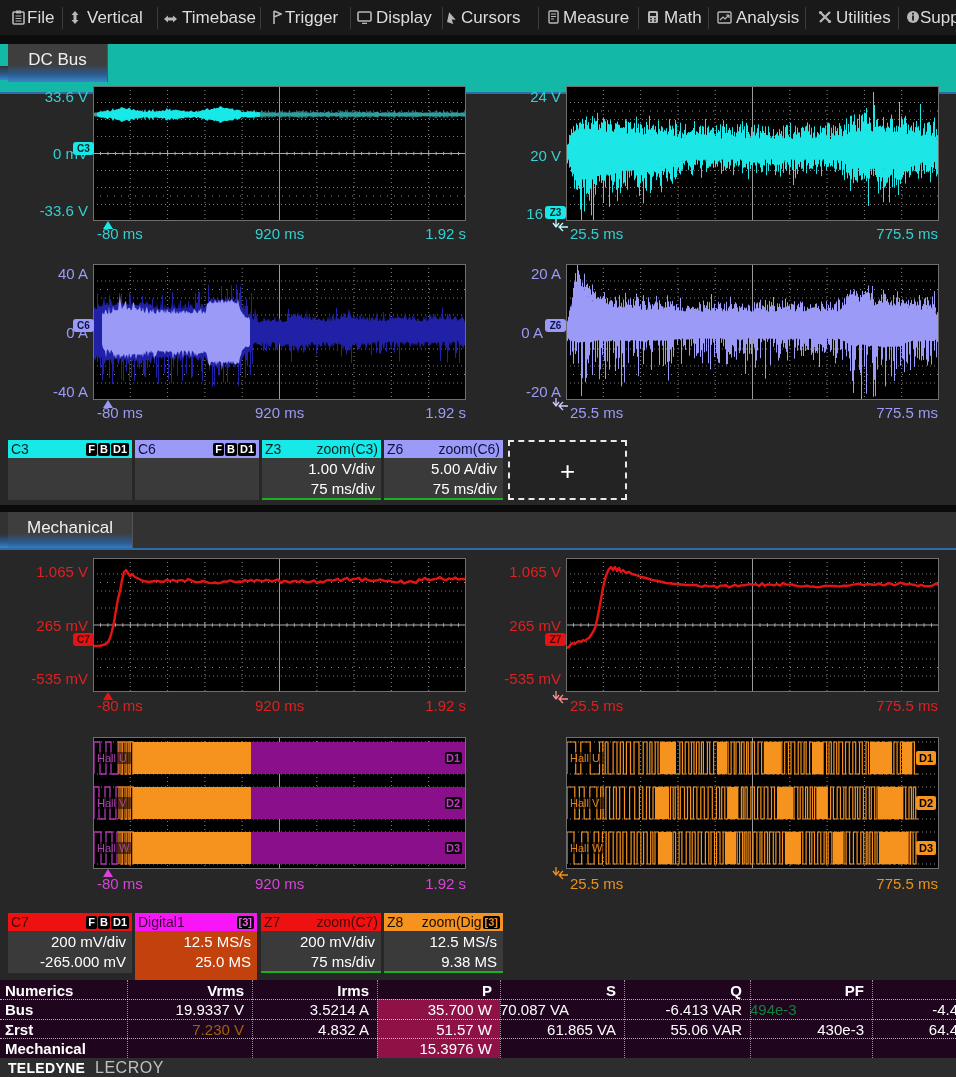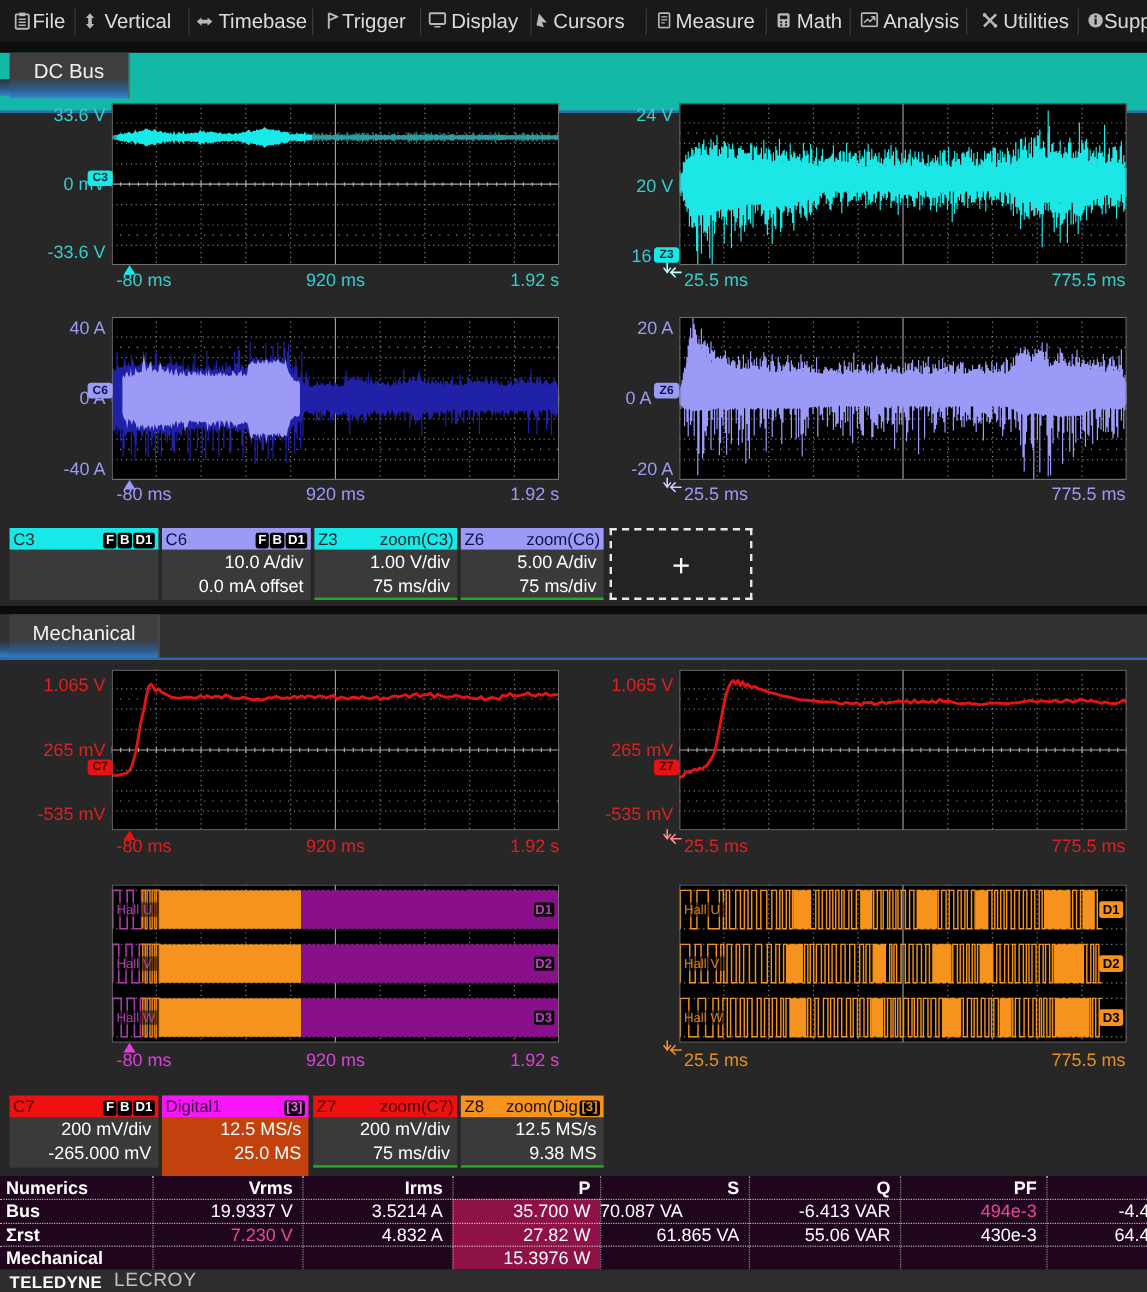--- a/index.html
+++ b/index.html
@@ -395,21 +395,20 @@
     <path d="M4 1 V8 M1 5 L4 9 L7 5 M16 9 H8 M11 5 L7 9 L11 13" stroke="#ff9090" stroke-width="1.3" fill="none"></path>
   </svg>
 <svg style="position:absolute;left:552px;top:866px" width="18" height="14" viewBox="0 0 18 14">
     <path d="M4 1 V8 M1 5 L4 9 L7 5 M16 9 H8 M11 5 L7 9 L11 13" stroke="#f6921e" stroke-width="1.3" fill="none"></path>
   </svg>
 <div style="position:absolute;left:8px;top:440px;width:124px;height:60px;background:#3a3a3a">
     <div style="height:18px;background:#17e8e8;color:#052525;font-size:14px;line-height:18px;padding:0 3px;white-space:nowrap;overflow:hidden">C3<span style="float:right"><span class="bdg" style="color:#fff">F</span><span class="bdg" style="color:#fff">B</span><span class="bdg" style="color:#fff">D1</span></span></div>
   </div>
 <div style="position:absolute;left:135px;top:440px;width:124px;height:60px;background:#3a3a3a">
     <div style="height:18px;background:#9b9bf7;color:#101045;font-size:14px;line-height:18px;padding:0 3px;white-space:nowrap;overflow:hidden">C6<span style="float:right"><span class="bdg" style="color:#fff">F</span><span class="bdg" style="color:#fff">B</span><span class="bdg" style="color:#fff">D1</span></span></div>
-    <div style="padding:1px 6px 0 0;text-align:right;color:#fff;font-size:15px;line-height:20px">10.0 A/div<br>0.0 mA offset</div>
   </div>
 <div style="position:absolute;left:262px;top:440px;width:119px;height:60px;background:#3a3a3a">
     <div style="height:18px;background:#17e8e8;color:#052525;font-size:14px;line-height:18px;padding:0 3px;white-space:nowrap;overflow:hidden">Z3<span style="float:right">zoom(C3)</span></div>
     <div style="padding:1px 6px 0 0;text-align:right;color:#fff;font-size:15px;line-height:20px">1.00 V/div<br>75 ms/div</div>
     <div style="position:absolute;left:0;right:0;bottom:0;height:2px;background:#1fae1f"></div>
   </div>
 <div style="position:absolute;left:384px;top:440px;width:119px;height:60px;background:#3a3a3a">
     <div style="height:18px;background:#9b9bf7;color:#101045;font-size:14px;line-height:18px;padding:0 3px;white-space:nowrap;overflow:hidden">Z6<span style="float:right">zoom(C6)</span></div>
     <div style="padding:1px 6px 12px 0;text-align:right;color:#fff;font-size:15px;line-height:20px">5.00 A/div<br>75 ms/div</div>
     <div style="position:absolute;left:0;right:0;bottom:0;height:2px;background:#1fae1f"></div>
@@ -451,26 +450,26 @@
     <div style="position:absolute;left:377px;top:2px;width:115px;text-align:right;color:#fff;font-size:15px;font-weight:bold">P</div>
     <div style="position:absolute;left:500px;top:2px;width:116px;text-align:right;color:#fff;font-size:15px;font-weight:bold">S</div>
     <div style="position:absolute;left:624px;top:2px;width:118px;text-align:right;color:#fff;font-size:15px;font-weight:bold">Q</div>
     <div style="position:absolute;left:750px;top:2px;width:114px;text-align:right;color:#fff;font-size:15px;font-weight:bold">PF</div>
     <div style="position:absolute;left:5px;top:21px;color:#fff;font-size:15px;font-weight:bold">Bus</div>
     <div style="position:absolute;left:127px;top:21px;width:117px;text-align:right;color:#fff;font-size:15px">19.9337 V</div>
     <div style="position:absolute;left:252px;top:21px;width:117px;text-align:right;color:#fff;font-size:15px">3.5214 A</div>
     <div style="position:absolute;left:377px;top:21px;width:115px;text-align:right;color:#fff;font-size:15px">35.700 W</div>
     <div style="position:absolute;left:500px;top:21px;width:116px;text-align:left;color:#fff;font-size:15px">70.087 VA</div>
     <div style="position:absolute;left:624px;top:21px;width:118px;text-align:right;color:#fff;font-size:15px">-6.413 VAR</div>
-    <div style="position:absolute;left:750px;top:21px;width:114px;text-align:right;color:#ec4899;font-size:15px">494e-3</div>
+    <div style="position:absolute;left:750px;top:21px;width:114px;text-align:left;color:#15803d;font-size:15px">494e-3</div>
     <div style="position:absolute;left:872px;top:21px;width:86px;text-align:right;color:#fff;font-size:15px">-4.4</div>
     <div style="position:absolute;left:5px;top:41px;color:#fff;font-size:15px;font-weight:bold">Σrst</div>
-    <div style="position:absolute;left:127px;top:41px;width:117px;text-align:right;color:#ec4899;font-size:15px">7.230 V</div>
+    <div style="position:absolute;left:127px;top:41px;width:117px;text-align:right;color:#a16207;font-size:15px">7.230 V</div>
     <div style="position:absolute;left:252px;top:41px;width:117px;text-align:right;color:#fff;font-size:15px">4.832 A</div>
-    <div style="position:absolute;left:377px;top:41px;width:115px;text-align:right;color:#fff;font-size:15px">27.82 W</div>
+    <div style="position:absolute;left:377px;top:41px;width:115px;text-align:right;color:#fff;font-size:15px">51.57 W</div>
     <div style="position:absolute;left:500px;top:41px;width:116px;text-align:right;color:#fff;font-size:15px">61.865 VA</div>
     <div style="position:absolute;left:624px;top:41px;width:118px;text-align:right;color:#fff;font-size:15px">55.06 VAR</div>
     <div style="position:absolute;left:750px;top:41px;width:114px;text-align:right;color:#fff;font-size:15px">430e-3</div>
     <div style="position:absolute;left:872px;top:41px;width:86px;text-align:right;color:#fff;font-size:15px">64.4</div>
     <div style="position:absolute;left:5px;top:60px;color:#fff;font-size:15px;font-weight:bold">Mechanical</div>
     <div style="position:absolute;left:377px;top:60px;width:115px;text-align:right;color:#fff;font-size:15px">15.3976 W</div>
   </div>
 <div style="position:absolute;left:0;top:1058px;width:956px;height:19px;background:#2d2d2d">
     <span style="position:absolute;left:8px;top:2px;font-size:14px;font-weight:bold;color:#fff;letter-spacing:0.3px">TELEDYNE</span>
     <span style="position:absolute;left:95px;top:1px;font-size:16px;color:#c0c0c0;letter-spacing:0.5px">LECROY</span>

